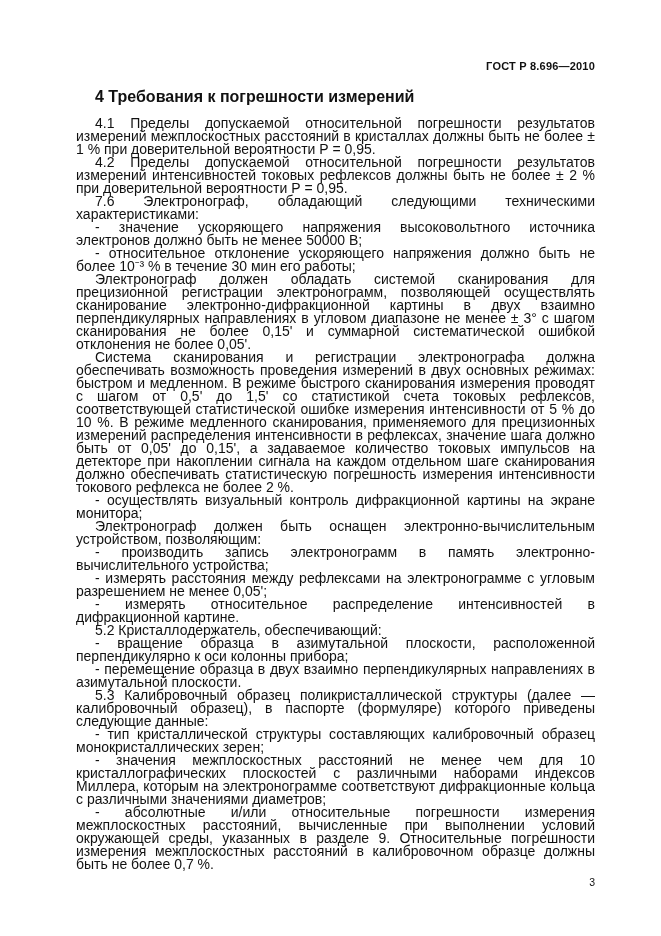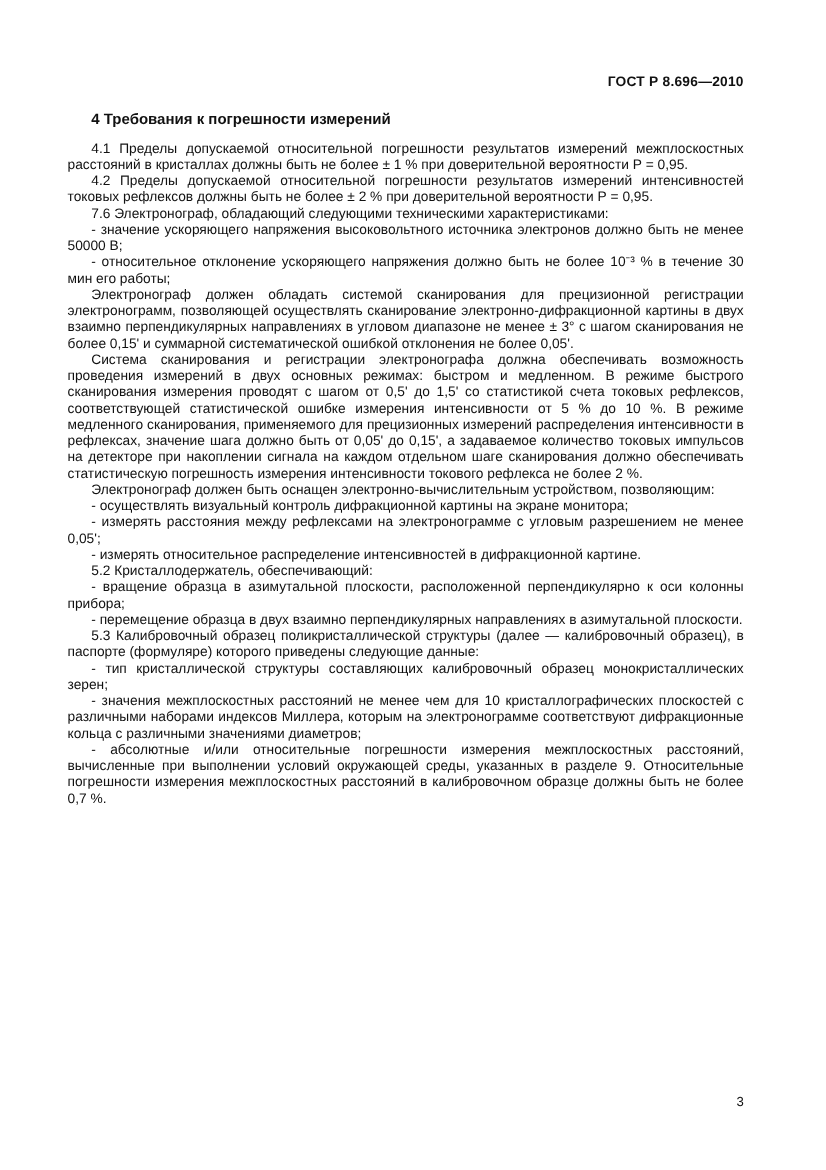--- a/index.html
+++ b/index.html
@@ -8,37 +8,37 @@
     background: #ffffff;
     font-family: "Liberation Sans", sans-serif;
     color: #111;
   }
   .page {
     position: relative;
     width: 661px;
     height: 936px;
     background: #ffffff;
     box-sizing: border-box;
-    padding: 60px 66px 0 54px;
+    padding: 60px 66px 0 76px;
     overflow: hidden;
   }
   .doc-number {
     text-align: right;
     font-size: 11px;
     font-weight: bold;
     letter-spacing: 0.2px;
     margin-bottom: 16px;
   }
   .section-title {
-    font-size: 12px;
+    font-size: 16px;
     font-weight: bold;
     margin: 14px 0 11px 19px;
   }
   .para {
-    font-size: 11px;
+    font-size: 14px;
     line-height: 13px;
     text-align: justify;
     text-indent: 19px;
     margin: 0;
   }
   .page-number {
     position: absolute;
     right: 66px;
     bottom: 48px;
     font-size: 10.5px;
@@ -55,22 +55,23 @@
 
   <p class="para">4.1 Пределы допускаемой относительной погрешности результатов измерений межплоскостных расстояний в кристаллах должны быть не более ± 1 % при доверительной вероятности Р = 0,95.</p>
   <p class="para">4.2 Пределы допускаемой относительной погрешности результатов измерений интенсивностей токовых рефлексов должны быть не более ± 2 % при доверительной вероятности Р = 0,95.</p>
 
 
   <p class="para">7.6 Электронограф, обладающий следующими техническими характеристиками:</p>
   <p class="para">- значение ускоряющего напряжения высоковольтного источника электронов должно быть не менее 50000 В;</p>
   <p class="para">- относительное отклонение ускоряющего напряжения должно быть не более 10⁻³ % в течение 30 мин его работы;</p>
   <p class="para">Электронограф должен обладать системой сканирования для прецизионной регистрации электронограмм, позволяющей осуществлять сканирование электронно-дифракционной картины в двух взаимно перпендикулярных направлениях в угловом диапазоне не менее ± 3° с шагом сканирования не более 0,15' и суммарной систематической ошибкой отклонения не более 0,05'.</p>
   <p class="para">Система сканирования и регистрации электронографа должна обеспечивать возможность проведения измерений в двух основных режимах: быстром и медленном. В режиме быстрого сканирования измерения проводят с шагом от 0,5' до 1,5' со статистикой счета токовых рефлексов, соответствующей статистической ошибке измерения интенсивности от 5 % до 10 %. В режиме медленного сканирования, применяемого для прецизионных измерений распределения интенсивности в рефлексах, значение шага должно быть от 0,05' до 0,15', а задаваемое количество токовых импульсов на детекторе при накоплении сигнала на каждом отдельном шаге сканирования должно обеспечивать статистическую погрешность измерения интенсивности токового рефлекса не более 2 %.</p>
+  <p class="para">- осуществлять визуальный контроль дифракционной картины на экране монитора;</p>
   <p class="para">Электронограф должен быть оснащен электронно-вычислительным устройством, позволяющим:</p>
-  <p class="para">- осуществлять визуальный контроль дифракционной картины на экране монитора;</p>
+  <p class="para">- производить запись электронограмм в память электронно-вычислительного устройства;</p>
   <p class="para">- измерять расстояния между рефлексами на электронограмме с угловым разрешением не менее 0,05';</p>
   <p class="para">- измерять относительное распределение интенсивностей в дифракционной картине.</p>
   <p class="para">5.2 Кристаллодержатель, обеспечивающий:</p>
   <p class="para">- вращение образца в азимутальной плоскости, расположенной перпендикулярно к оси колонны прибора;</p>
   <p class="para">- перемещение образца в двух взаимно перпендикулярных направлениях в азимутальной плоскости.</p>
   <p class="para">5.3 Калибровочный образец поликристаллической структуры (далее — калибровочный образец), в паспорте (формуляре) которого приведены следующие данные:</p>
   <p class="para">- тип кристаллической структуры составляющих калибровочный образец монокристаллических зерен;</p>
   <p class="para">- значения межплоскостных расстояний не менее чем для 10 кристаллографических плоскостей с различными наборами индексов Миллера, которым на электронограмме соответствуют дифракционные кольца с различными значениями диаметров;</p>
   <p class="para">- абсолютные и/или относительные погрешности измерения межплоскостных расстояний, вычисленные при выполнении условий окружающей среды, указанных в разделе 9. Относительные погрешности измерения межплоскостных расстояний в калибровочном образце должны быть не более 0,7 %.</p>
 

